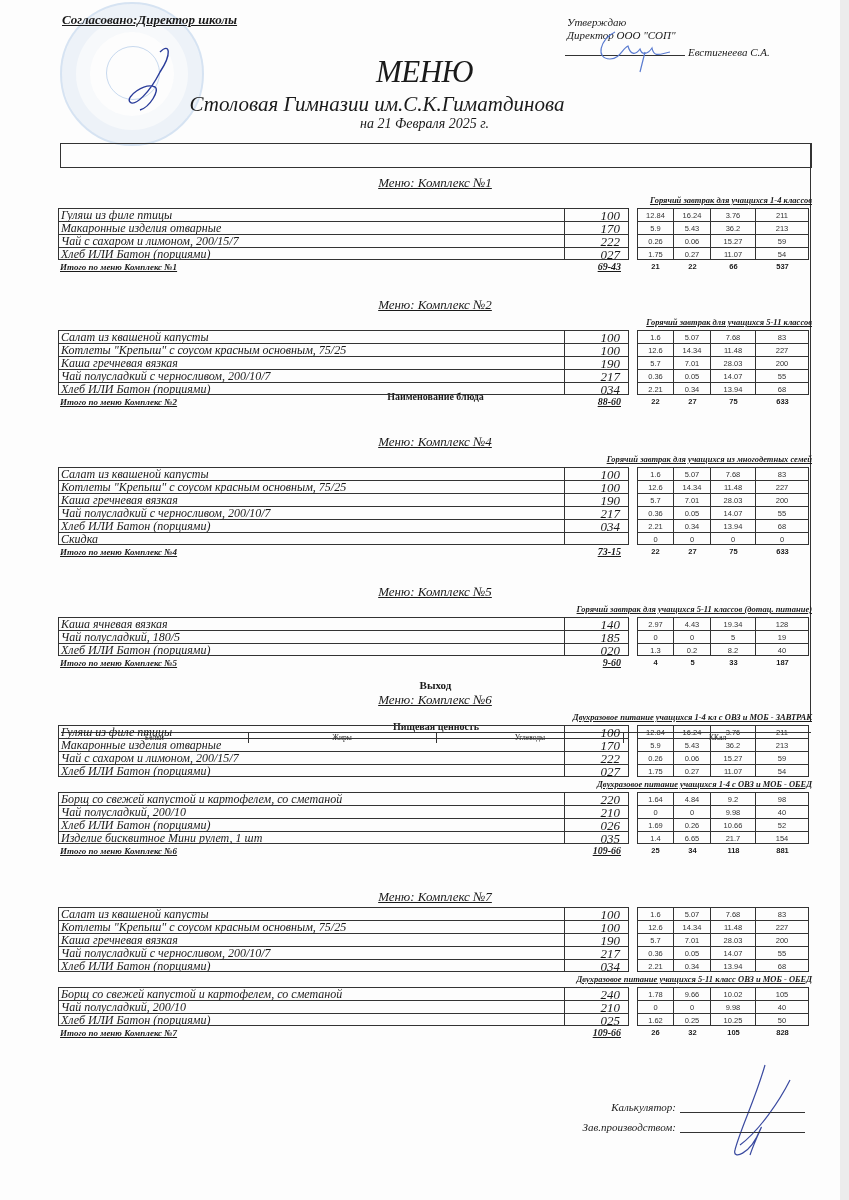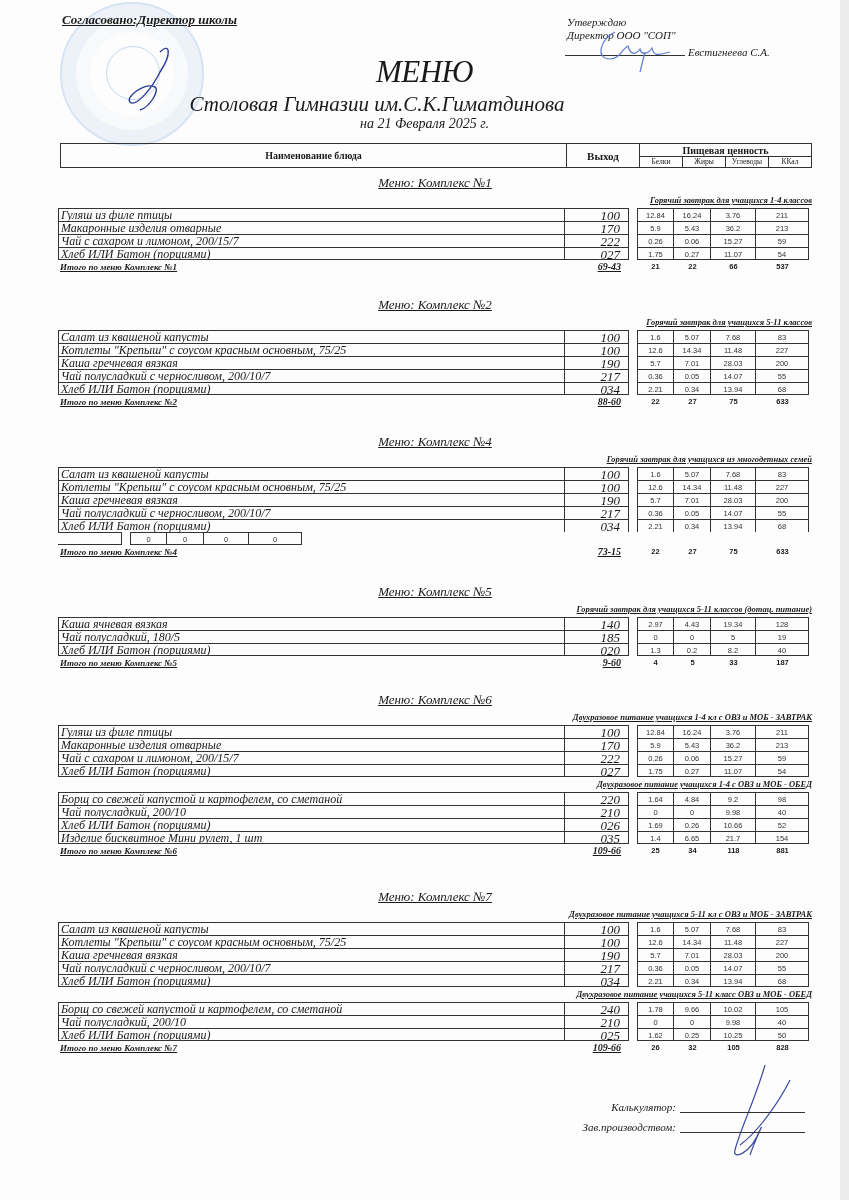--- a/index.html
+++ b/index.html
@@ -29,21 +29,21 @@
   .sig2 { position: absolute; left: 590px; top: 24px; }
   h1 {
     position: absolute; left: 0; width: 849px; top: 54px; margin: 0;
     text-align: center; font-size: 31px; font-style: italic; font-weight: normal; letter-spacing: -0.5px;
   }
   .subtitle { position: absolute; left: 0; width: 754px; top: 92px; text-align: center; font-size: 21px; font-style: italic; }
   .date { position: absolute; left: 0; width: 849px; top: 116px; text-align: center; font-size: 14px; font-style: italic; }
 
   .header {
     position: absolute; left: 60px; top: 143px; width: 752px; height: 25px;
-    border: 1.5px solid #333; box-sizing: border-box; display: flex; font-weight: bold; font-size: 10px;
+    border: 1.5px solid #333; box-sizing: border-box; display: flex; font-weight: bold; font-size: 10px; flex-direction: column;
   }
   .header .h-name { flex: 0 0 505px; display: flex; align-items: center; justify-content: center; border-right: 1px solid #333; }
   .header .h-out { flex: 0 0 72px; display: flex; align-items: center; justify-content: center; border-right: 1px solid #333; font-size: 11px; }
   .header .h-nut { flex: 1; display: flex; flex-direction: column; }
   .header .h-nut .t { flex: 1; display: flex; align-items: center; justify-content: center; border-bottom: 1px solid #333; font-size: 10px; }
   .header .h-nut .cols { display: flex; height: 10px; font-weight: normal; font-size: 7.5px; }
   .header .h-nut .cols span { flex: 1; text-align: center; border-right: 1px solid #333; line-height: 10px; }
   .header .h-nut .cols span:last-child { border-right: none; }
 
   .section { position: absolute; left: 58px; width: 754px; }
@@ -278,20 +278,21 @@
         <div class="row">
           <div class="name">Хлеб ИЛИ Батон (порциями)</div>
           <div class="out">034</div>
           <div class="gap"></div>
           <div class="num first">2.21</div>
           <div class="num">0.34</div>
           <div class="num w3">13.94</div>
           <div class="num w4">68</div>
         </div>
         <div class="row">
+          <div class="name">Скидка</div>
           <div class="out"></div>
           <div class="gap"></div>
           <div class="num first">0</div>
           <div class="num">0</div>
           <div class="num w3">0</div>
           <div class="num w4">0</div>
         </div>
       </div>
       <div class="total">
       <div class="name">Итого по меню Комплекс №4</div>
@@ -430,21 +431,20 @@
       <div class="out">109-66</div>
       <div class="gap"></div>
       <div class="num">25</div>
       <div class="num">34</div>
       <div class="num w3">118</div>
       <div class="num w4">881</div>
     </div>
     </div>
     <div class="section" style="top: 887px;">
       <div class="sec-title">Меню: Комплекс №7</div>
-      <div class="sub-title">Двухразовое питание учащихся 5-11 кл с  ОВЗ и МОБ - ЗАВТРАК</div>
       <div class="rows">
         <div class="row">
           <div class="name">Салат из квашеной капусты</div>
           <div class="out">100</div>
           <div class="gap"></div>
           <div class="num first">1.6</div>
           <div class="num">5.07</div>
           <div class="num w3">7.68</div>
           <div class="num w4">83</div>
         </div>

